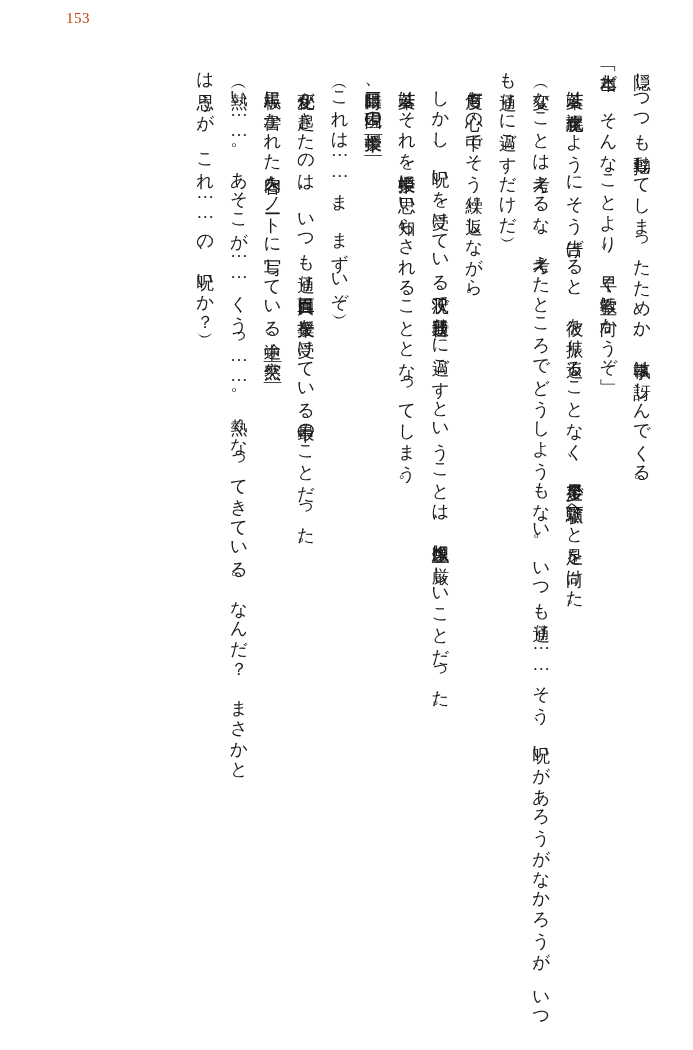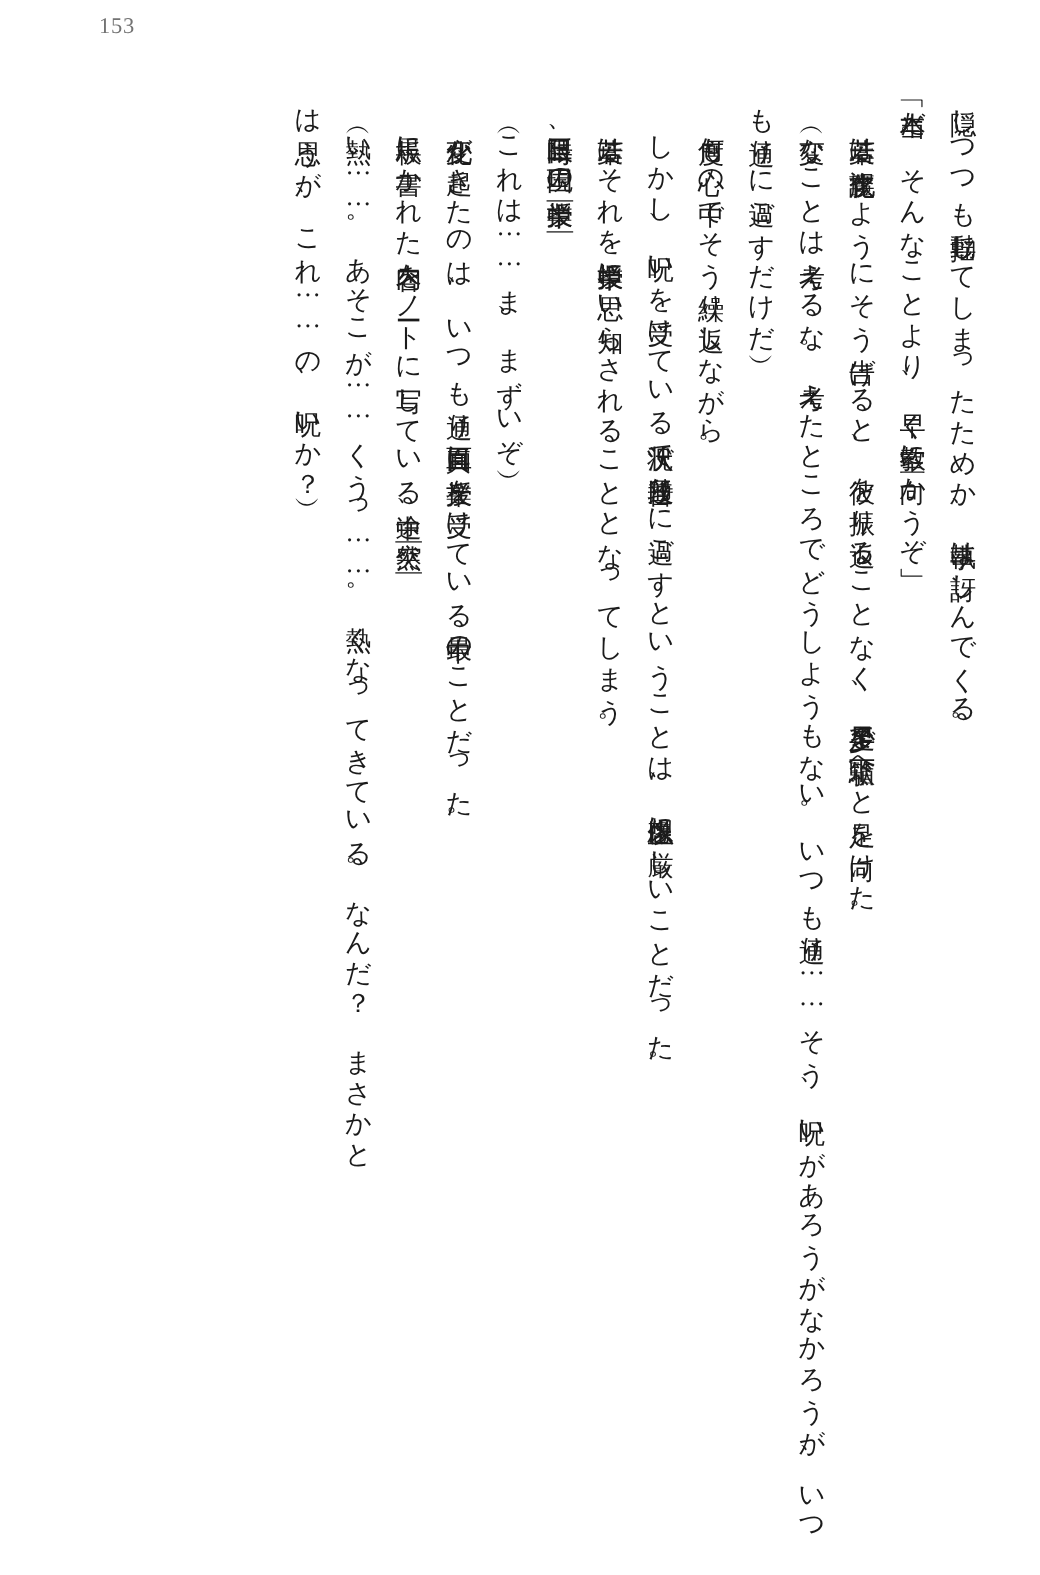--- a/index.html
+++ b/index.html
@@ -17,21 +17,21 @@
     height: 1050px;
     background: #ffffff;
     overflow: hidden;
   }
   #page-number {
     position: absolute;
     top: 10px;
     left: 66px;
     font-size: 15px;
     letter-spacing: 0.5px;
-    color: #737373;
+    color: #c2410c;
     font-family: "Liberation Serif", "DejaVu Serif", serif;
   }
   #body-text {
     position: absolute;
     top: 60px;
     left: 38px;
     width: 620px;
     height: 960px;
     writing-mode: vertical-rl;
     -webkit-writing-mode: vertical-rl;

